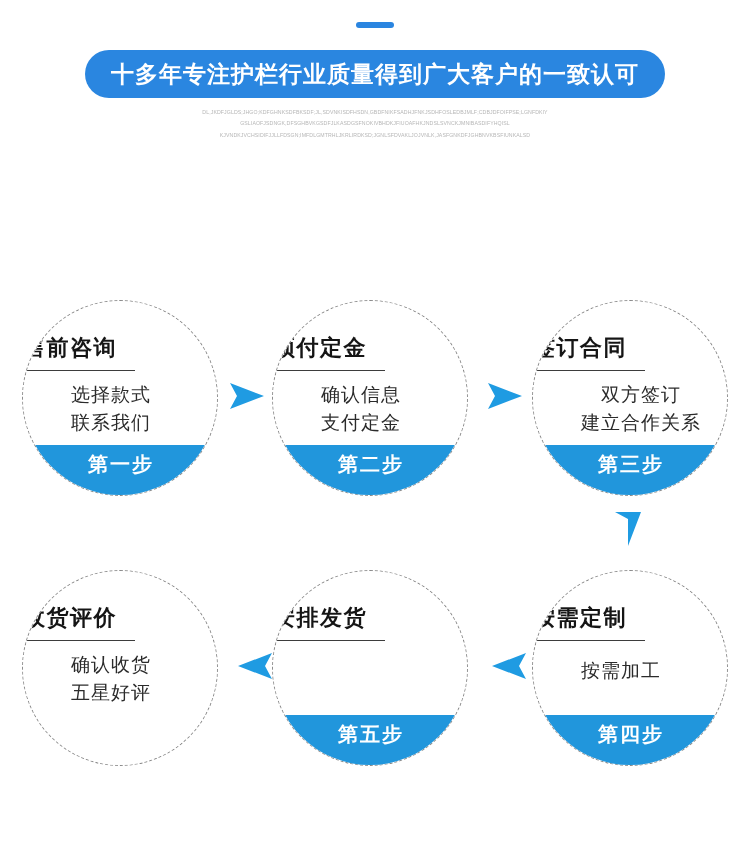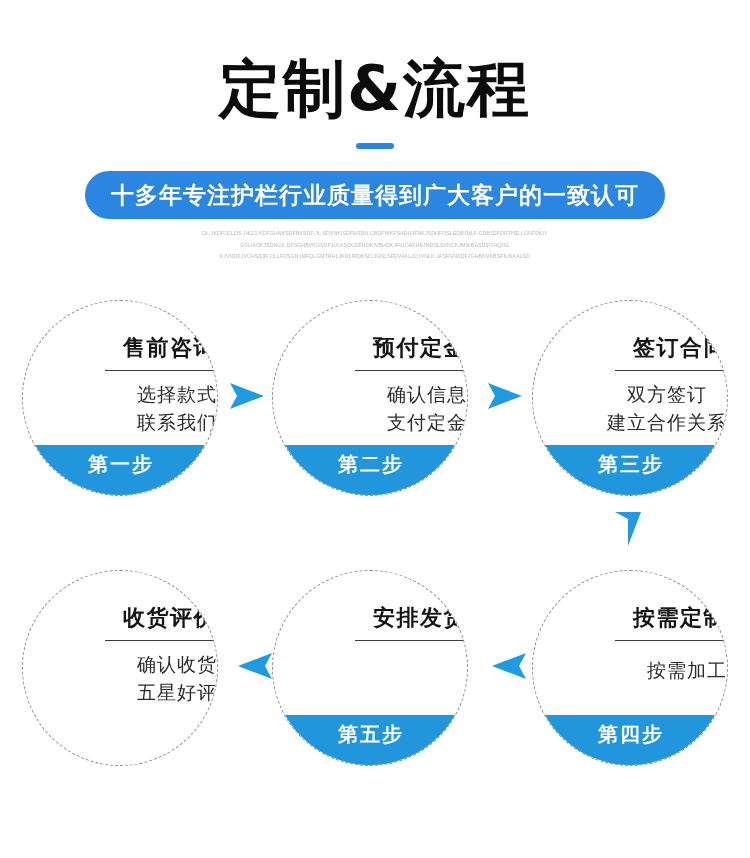--- a/index.html
+++ b/index.html
@@ -94,21 +94,21 @@
   .node.pos-0 { left: 22px; }
   .node.pos-1 { left: 272px; }
   .node.pos-2 { left: 532px; }
 
   .node-inner {
     position: relative;
     width: 100%;
     height: 100%;
     display: flex;
     flex-direction: column;
-    align-items: flex-end;
+    align-items: flex-start;
   }
   .node-title {
     margin-top: 36px;
     font-size: 22px;
     font-weight: 700;
     color: #151515;
     letter-spacing: 1.5px;
     font-family: "DejaVu Sans", "Liberation Sans", sans-serif;
     line-height: 1;
   }
@@ -119,20 +119,21 @@
     margin-top: 11px;
   }
   .node-lines {
     margin-top: 10px;
     text-align: center;
     color: #2b2b2b;
     font-size: 19px;
     line-height: 1.45;
     letter-spacing: 1px;
     font-family: "DejaVu Sans", "Liberation Sans", sans-serif;
+    margin-left: 48px;
   }
   .node-lines.single { margin-top: 16px; }
   .node-line { display: block; }
 
   
   .node-band {
     position: absolute;
     left: -2px;
     bottom: -2px;
     width: 200px;
@@ -163,21 +164,20 @@
   .arrow-right-1 { left: 228px; top: 80px; }
   .arrow-right-2 { left: 486px; top: 80px; }
   .arrow-down-1   { left: 612px; top: 210px; width: 32px; height: 38px; }
   .arrow-left-1 { left: 236px; top: 80px; }
   .arrow-left-2 { left: 490px; top: 80px; }
 </style>
 </head>
 <body>
 
 <div class="header">
-  <h1 class="page-title">定制&amp;流程</h1>
   <div class="title-dash"></div>
 
   <div class="subtitle-pill-wrap">
     <span class="subtitle-pill">十多年专注护栏行业质量得到广大客户的一致认可</span>
   </div>
 
   <div class="filler-block">
     <span class="filler-line">DL,JKDFJGLDS;JHGO;KDFGHNKSDFBKSDF;JL,SDVNKISDFHSDN,GBDFNIKFSADHJFNKJSDHFOSLEDBJMLF;CDBJDFOIFPSE;LGNFDKIY</span>
     <span class="filler-line">GSLIAOFJSDNGK,DFSGHBVKGSDFJLKASDGSFNOKIVBHDKJFIUOAFHKJNDSLSVNCKJMNIBASDIFYHQISL</span>
     <span class="filler-line">KJVNDKJVCHSIDIFJJLLFDSGN;IMFDLGMTRHLJKRLIRDKSD;JGNLSFDVAKLJOJVNLK,JASFGNKDFJGHBNVKBSFIUNKALSD</span>

